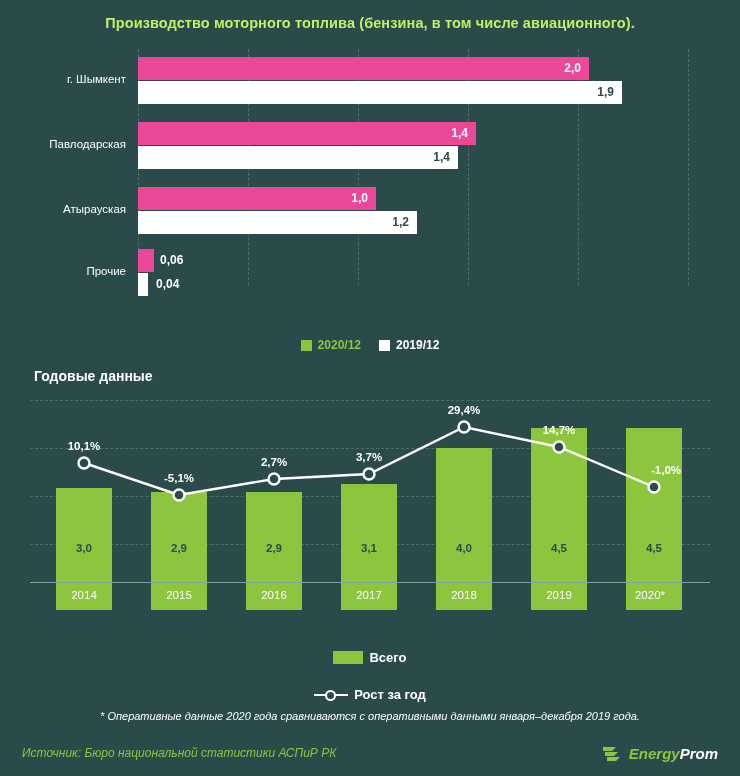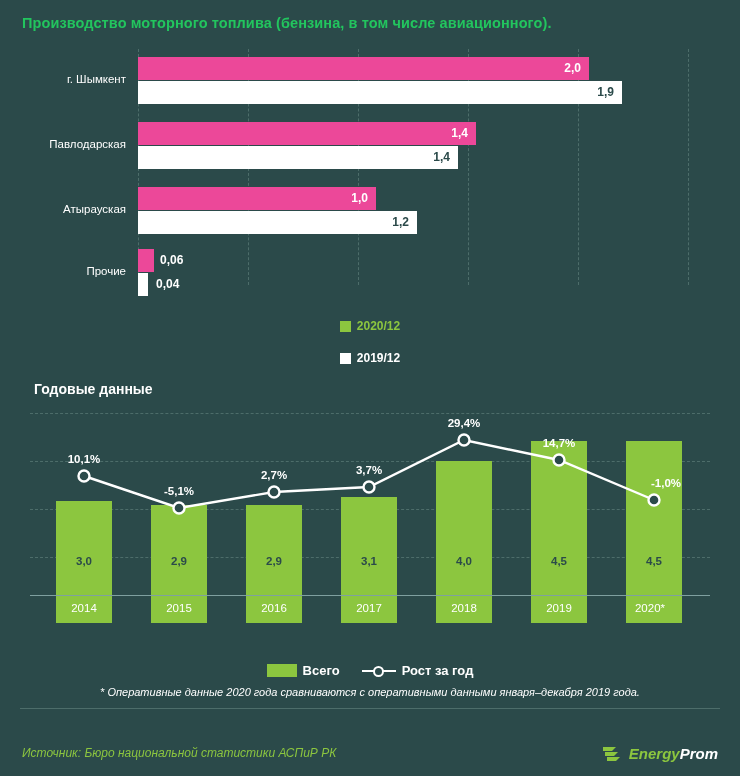--- a/index.html
+++ b/index.html
@@ -9,25 +9,26 @@
     font-family:"Liberation Sans", sans-serif;
     overflow:hidden;
     position:relative;
   }
   
   .header{
     padding:14px 22px 10px 22px;
     background:#2b4a4a;
   }
   .title-line1{
-    color:#22c55e;
+    color:#bef264;
     font-size:14.5px;
     font-weight:bold;
     letter-spacing:.1px;
     line-height:19px;
+    text-align:center;
   }
   .title-line2{
     font-size:14.5px;
     font-weight:bold;
     line-height:19px;
     color:#8cc63f;
   }
   .title-line2 .unit{
     color:#ffffff;
     font-weight:bold;
@@ -70,22 +71,21 @@
     white-space:nowrap;
   }
   .bar-val.inside{color:#ffffff;right:8px;}
   .bar-val.inside-dark{color:#2b4a4a;right:8px;}
   .bar-val.outside{color:#ffffff;}
   .bar-val.outside-dark{color:#ffffff;}
 
   
   .legend{
     display:flex;justify-content:center;align-items:center;gap:18px;
-    margin-top:0;
-    flex-direction:column;
+    margin-top:19px;
   }
   .legend-item{display:flex;align-items:center;gap:6px;}
   .legend-swatch{width:11px;height:11px;display:inline-block;}
   .legend-text{color:#8cc63f;font-size:12px;font-weight:bold;}
   .legend-text.white{color:#ffffff;}
 
   
   .section-title{
     color:#ffffff;font-size:14px;font-weight:bold;
     margin:16px 0 0 34px;
@@ -127,20 +127,21 @@
     border-top:1px solid #7fa0a0;
   }
   .x-label{
     position:absolute;
     color:#ffffff;font-size:11.5px;
     text-align:center;white-space:nowrap;
   }
   .legend2{
     display:flex;justify-content:center;align-items:center;gap:22px;
     margin-top:40px;
+    flex-direction:column;
   }
   .legend2 .legend-text{color:#ffffff;font-weight:bold;font-size:13px;}
   .line-key{display:inline-block;width:34px;height:2px;background:#ffffff;position:relative;}
   .line-key::after{
     content:"";position:absolute;left:11px;top:-4px;
     width:7px;height:7px;border-radius:50%;
     background:#2b4a4a;border:2px solid #ffffff;
   }
 
   

